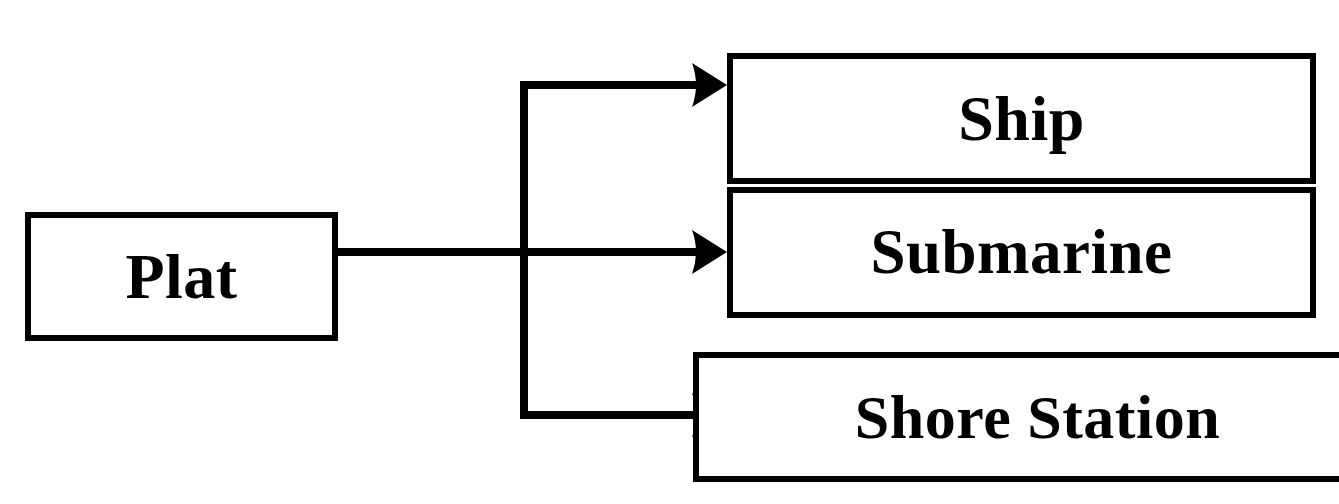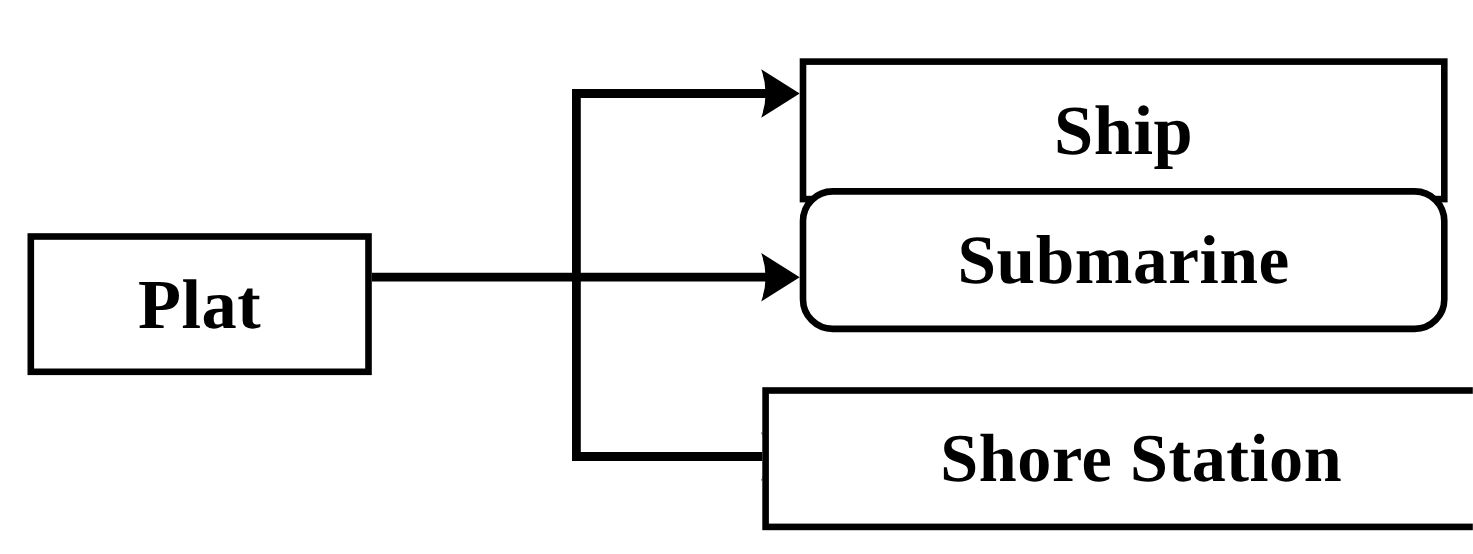--- a/index.html
+++ b/index.html
@@ -45,21 +45,21 @@
     letter-spacing: 0.5px;
   }
   
   #node-plat {
     left: 25px;  top: 188px;  width: 313px;  height: 129px; margin-top: 24px;
   }
   #node-ship {
     left: 727px; top: 22px;   width: 589px;  height: 131px; margin-top: 31px;
   }
   #node-submarine {
-    left: 727px; top: 171px;  width: 589px;  height: 131px; border-radius: 30px;
+    left: 727px; top: 187px;  width: 589px;  height: 131px;
   }
   #node-shore-station {
     left: 693px; top: 352px;  width: 689px;  height: 130px;
   }
   #node-shore-station .node-label {
     font-size: 62px;
   }
   #node-submarine .node-label {
     font-size: 63px;
   }

